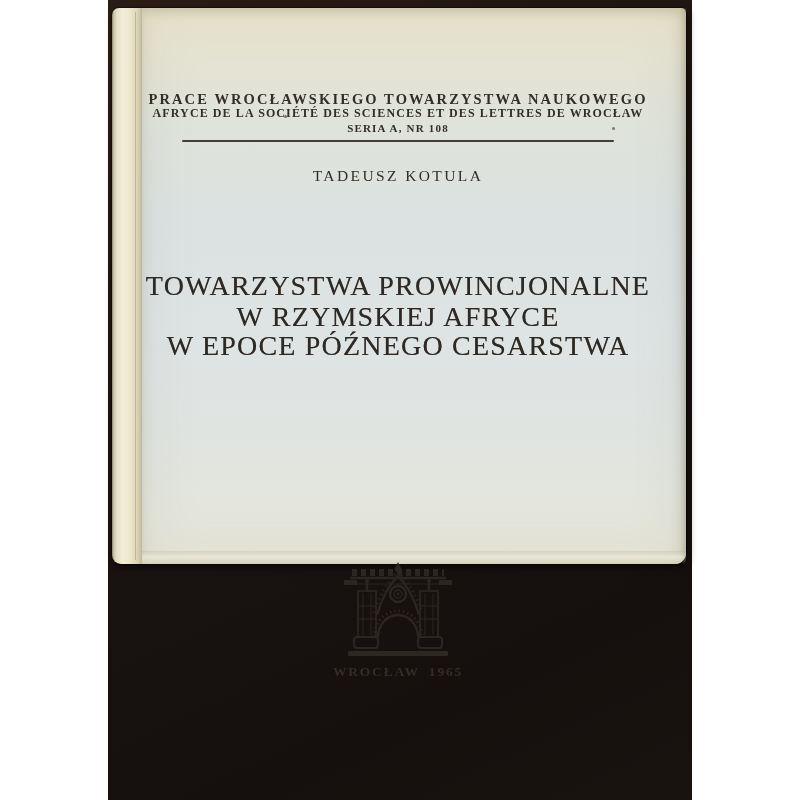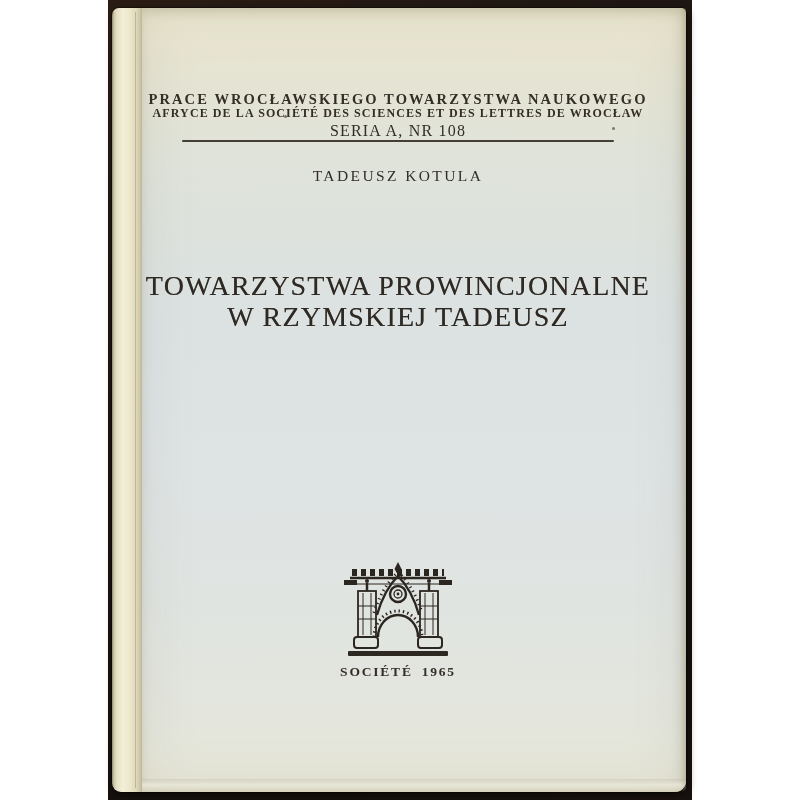--- a/index.html
+++ b/index.html
@@ -6,21 +6,21 @@
   html,body { width:800px; height:800px; background:#ffffff; overflow:hidden;
               font-family:"Liberation Serif", serif; }
 
   .canvas { position:relative; width:800px; height:800px; background:#ffffff; }
 
   
   .photo { position:absolute; left:108px; top:0; width:584px; height:800px;
            background:linear-gradient(155deg,#2b1d15 0%,#201712 22%,#181210 55%,#15100d 80%,#191310 100%); }
 
   
-  .book { position:absolute; left:4px; top:8px; width:574px; height:784px;
+  .book { position:absolute; left:4px; top:8px; width:574px; height:556px;
           border-radius:7px 5px 11px 9px;
           box-shadow:0 0 0 1px rgba(0,0,0,.35), 2px 3px 9px rgba(0,0,0,.55); }
 
   
   .page-edges { position:absolute; left:0; top:0; bottom:0; width:30px;
                 border-radius:7px 0 0 9px;
                 background:linear-gradient(90deg,#8f8873 0px,#cfc8ab 2px,#e7e1c6 5px,
                            #f3eed8 11px,#ece6ca 18px,#e0d9bc 24px,#cdc5a6 28px,#bdb697 30px); }
   .page-edges:after { content:""; position:absolute; right:6px; top:4px; bottom:4px; width:1px;
                 background:rgba(120,112,85,.35); }
@@ -40,21 +40,21 @@
            border-radius:0 5px 11px 0;
            background:linear-gradient(270deg,rgba(170,162,130,.4) 0,rgba(170,162,130,0) 100%); }
 
   
   .print { position:absolute; left:0; top:0; width:572px; height:100%;
            text-align:center; color:#332d26; }
   .print > div { position:absolute; left:0; width:100%; line-height:1; }
 
   .series-1 { top:84px;  font-size:14.5px; font-weight:bold; letter-spacing:2.1px; }
   .series-2 { top:99px;  font-size:12px;   font-weight:bold; letter-spacing:1.1px; }
-  .series-3 { top:115px; font-size:16px; font-weight:normal; letter-spacing:1.2px; }
+  .series-3 { top:115px; font-size:11px; font-weight:bold; letter-spacing:1.2px; }
   .rule { top:132px; left:70px !important; width:432px !important; height:2px;
           background:#453e34; border-radius:1px; }
 
   .author { top:160px; font-size:15.5px; letter-spacing:2.4px; }
 
   .title-line { font-size:28px; letter-spacing:1.2px; color:#2e2923;
                 text-shadow:0 0 .5px rgba(46,41,35,.55); }
   .title-1 { top:264px; } .title-2 { top:295px; } .title-3 { top:324px; }
 
   .emblem { top:553px; height:90px; }
@@ -83,21 +83,22 @@
       <div class="print">
 
         <div class="series-1">PRACE WROCŁAWSKIEGO TOWARZYSTWA NAUKOWEGO</div>
         <div class="series-2">AFRYCE DE LA SOCIÉTÉ DES SCIENCES ET DES LETTRES DE WROCŁAW</div>
         <div class="series-3">SERIA A, NR 108</div>
         <div class="rule"></div>
 
         <div class="author">TADEUSZ KOTULA</div>
 
         <div class="title-line title-1">TOWARZYSTWA PROWINCJONALNE</div>
-        <div class="title-line title-2">W RZYMSKIEJ TADEUSZ</div>
+        <div class="title-line title-2">W RZYMSKIEJ AFRYCE</div>
+        <div class="title-line title-3">W EPOCE PÓŹNEGO CESARSTWA</div>
 
         <div class="emblem">
           <svg width="108" height="88" viewBox="0 0 108 88" fill="none" stroke="#2c2620" stroke-width="2">
 
             <polygon points="54,1 57.5,8 54,14 50.5,8" fill="#2c2620" stroke="none"></polygon>
 
             <line x1="8" y1="11.5" x2="100" y2="11.5" stroke-width="7" stroke-dasharray="5 4"></line>
             <line x1="6" y1="17" x2="102" y2="17" stroke-width="2.5"></line>
             <line x1="10" y1="23" x2="98" y2="23" stroke-width="1.2"></line>
 
@@ -130,21 +131,21 @@
             <path d="M34,76 A20,22 0 0 1 74,76" stroke-width="2.4"></path>
             <path d="M30,76 A24,26 0 0 1 78,76" stroke-width="3" stroke-dasharray="1.4 3"></path>
 
             <rect x="10" y="76" width="24" height="11" rx="3" stroke-width="2"></rect>
             <rect x="74" y="76" width="24" height="11" rx="3" stroke-width="2"></rect>
           </svg>
         </div>
         <div class="emblem-bar"></div>
 
         <div class="imprint">
-          <span>SOCIÉTÉ</span><span class="year">1965</span>
+          <span>WROCŁAW</span><span class="year">1965</span>
         </div>
 
         <span class="speck speck-a"></span>
         <span class="speck speck-b"></span>
       </div>
 
     </div>
   </div>
 </div>
 

